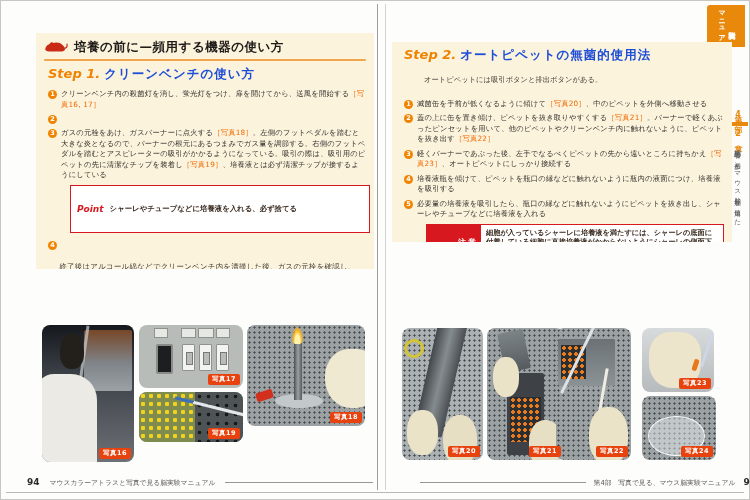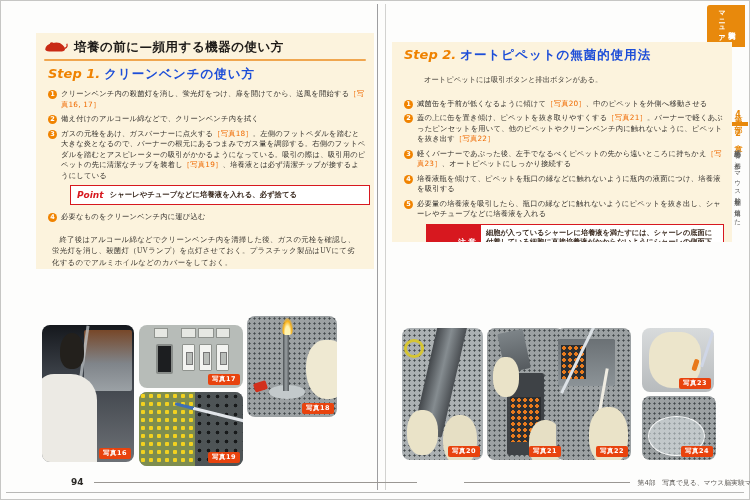--- a/index.html
+++ b/index.html
@@ -44,21 +44,21 @@
   .bullets{padding:6px 8px 0 12px;}
   .bullet{display:flex;gap:4px;margin-bottom:4px;}
   .bnum{flex:0 0 auto;width:9px;height:9px;border-radius:50%;background:#f08300;color:#fff;
         font-size:6.5px;line-height:9px;text-align:center;font-weight:bold;margin-top:1px;}
   .btext{font-size:7.3px;line-height:10.5px;color:#33302c;letter-spacing:.2px;}
   .ref{color:#ef6a00;}
 
   .point-box{display:flex;align-items:stretch;border:1.5px solid #d7181f;background:#fff;
              margin:4px 4px 5px 34px;}
   .point-label{flex:0 0 auto;color:#d7181f;font-weight:bold;font-style:italic;font-size:9px;
-               padding:4px 6px;display:flex;align-items:center;}
+               padding:18px 6px;display:flex;align-items:center;}
   .point-text{font-size:7.4px;font-weight:bold;color:#3b2b20;display:flex;align-items:center;line-height:10px;padding:2px 4px 2px 0;}
 
   .caution-box{display:flex;align-items:stretch;border:1.5px solid #d7181f;background:#fff;
                margin:3px 8px 4px 34px;}
   .caution-label{flex:0 0 26px;background:#d7181f;color:#fff;font-weight:bold;font-size:8px;
                  display:flex;align-items:center;justify-content:center;letter-spacing:2px;padding-left:28px;}
   .caution-text{font-size:7.2px;font-weight:bold;color:#3b2b20;line-height:9.8px;padding:3px 5px;}
 
   .closing{font-family:"Liberation Serif","DejaVu Serif",serif;font-size:7.4px;color:#3c3831;
            line-height:11.5px;margin:11px 16px 0 16px;text-indent:1em;letter-spacing:.3px;}
@@ -119,21 +119,21 @@
   .ph22 .glove{right:4%;bottom:-4%;width:52%;height:44%;background:#eae3c8;border-radius:45%;}
   
   .ph23{background:linear-gradient(180deg,#d8dbdc,#b7bbbd);}
   .ph23 .glove{left:10%;top:6%;width:72%;height:88%;background:#ece5cb;border-radius:40% 38% 42% 44%;}
   .ph23 .pip{right:6%;top:-8%;width:3px;height:70%;background:#cfd6e6;transform:rotate(18deg);}
   .ph23 .tip{right:22%;top:48%;width:5px;height:12px;background:#e8791a;border-radius:2px;transform:rotate(18deg);}
   
   .ph24 .dish{left:8%;bottom:6%;width:74%;height:60%;background:rgba(232,240,242,.5);border:1.5px solid rgba(255,255,255,.85);border-radius:50%;}
 
   
-  .footer{position:absolute;top:477px;font-size:6.8px;color:#5c5955;margin-left:44px;}
+  .footer{position:absolute;top:477px;font-size:6.8px;color:#5c5955;}
   .pageno{font-size:9px;font-weight:bold;color:#2c2a27;}
   .f-left{left:27px;display:flex;align-items:baseline;gap:10px;}
   .f-right{left:420px;width:336px;display:flex;align-items:baseline;gap:8px;justify-content:flex-end;}
   .f-rule{height:1px;background:#9a9793;align-self:center;}
   .f-rule-right{flex:1 1 auto;}
 </style>
 </head>
 <body>
 
 <div class="frame"></div>
@@ -171,39 +171,37 @@
 
   <div class="bullets">
 
       <div class="bullet">
         <span class="bnum">1</span>
         <span class="btext">クリーンベンチ内の殺菌灯を消し、蛍光灯をつけ、扉を開けてから、送風を開始する<span class="ref">［写真16, 17］</span></span>
       </div>
 
       <div class="bullet">
         <span class="bnum">2</span>
-        <span class="btext">備え付けのアルコール綿などで、クリーンベンチ内を拭く</span>
       </div>
 
       <div class="bullet">
         <span class="bnum">3</span>
         <span class="btext">ガスの元栓をあけ、ガスバーナーに点火する<span class="ref">［写真18］</span>。左側のフットペダルを踏むと大きな炎となるので、バーナーの根元にあるつまみでガス量を調節する。右側のフットペダルを踏むとアスピレーターの吸引がかかるようになっている。吸引の際は、吸引用のピペットの先に清潔なチップを装着し<span class="ref">［写真19］</span>、培養液とは必ず清潔チップが接するようにしている</span>
       </div>
     </div>
 
   <div class="point-box">
     <span class="point-label">Point</span>
     <span class="point-text">シャーレやチューブなどに培養液を入れる、必ず捨てる</span>
   </div>
 
   <div class="bullets" style="padding-top:2px;">
 
       <div class="bullet">
         <span class="bnum">4</span>
-        <span class="btext">必要なものをクリーンベンチ内に運び込む</span>
       </div>
     </div>
 
   <p class="closing">終了後はアルコール綿などでクリーンベンチ内を清掃した後、ガスの元栓を確認し、蛍光灯を消し、殺菌灯（UVランプ）を点灯させておく。プラスチック製品はUVにて劣化するのでアルミホイルなどのカバーをしておく。</p>
 </div>
 
 <div class="panel panel-right">
   <div class="step-line">
     <span class="step-label">Step 2.</span>
     <span class="step-title">オートピペットの無菌的使用法</span>
@@ -263,29 +261,29 @@
   <div class="abs sticker" style="left:14%;width:12%;"></div>
   <div class="abs sticker" style="left:40%;width:13%;"></div>
   <div class="abs sticker" style="left:57%;width:13%;"></div>
   <div class="abs sticker" style="left:74%;width:12%;"></div>
   <div class="abs socket"></div>
   <div class="abs switch" style="left:41%;"></div>
   <div class="abs switch" style="left:57.5%;"></div>
   <div class="abs switch" style="left:74%;"></div>
   <span class="ph-label">写真17</span>
 </div>
-<div class="photo perf ph18" style="left:247px;top:316px;width:90px;height:101px;">
+<div class="photo perf ph18" style="left:247px;top:325px;width:70px;height:101px;padding-left:48px;">
   <div class="abs base"></div>
   <div class="abs tube"></div>
   <div class="abs flame"></div>
   <div class="abs valve"></div>
   <div class="abs glove"></div>
   <span class="ph-label">写真18</span>
 </div>
-<div class="photo ph19" style="left:139px;top:392px;width:104px;height:74px;">
+<div class="photo ph19" style="left:139px;top:392px;width:104px;height:50px;">
   <div class="abs tips"></div>
   <div class="abs rack"></div>
   <div class="abs pip"></div>
   <span class="ph-label">写真19</span>
 </div>
 
 <div class="photo perf perf-light ph20" style="left:402px;top:328px;width:81px;height:132px;">
   <div class="abs hose"></div>
   <div class="abs can"></div>
   <div class="abs glove-a"></div>
@@ -315,19 +313,20 @@
   <span class="ph-label">写真23</span>
 </div>
 <div class="photo perf ph24" style="left:642px;top:396px;width:74px;height:64px;">
   <div class="abs dish"></div>
 
   <span class="ph-label">写真24</span>
 </div>
 
 <div class="footer f-left" style="width:346px;">
   <span class="pageno">94</span>
+  <span>マウスカラーアトラスと写真で見る脳実験マニュアル</span>
   <span class="f-rule f-rule-right"></span>
 </div>
 <div class="footer f-right">
   <span class="f-rule f-rule-right"></span>
   <span>第4部　写真で見る、マウス脳実験マニュアル</span>
   <span class="pageno">95</span>
 </div>
 
 </body></html>

